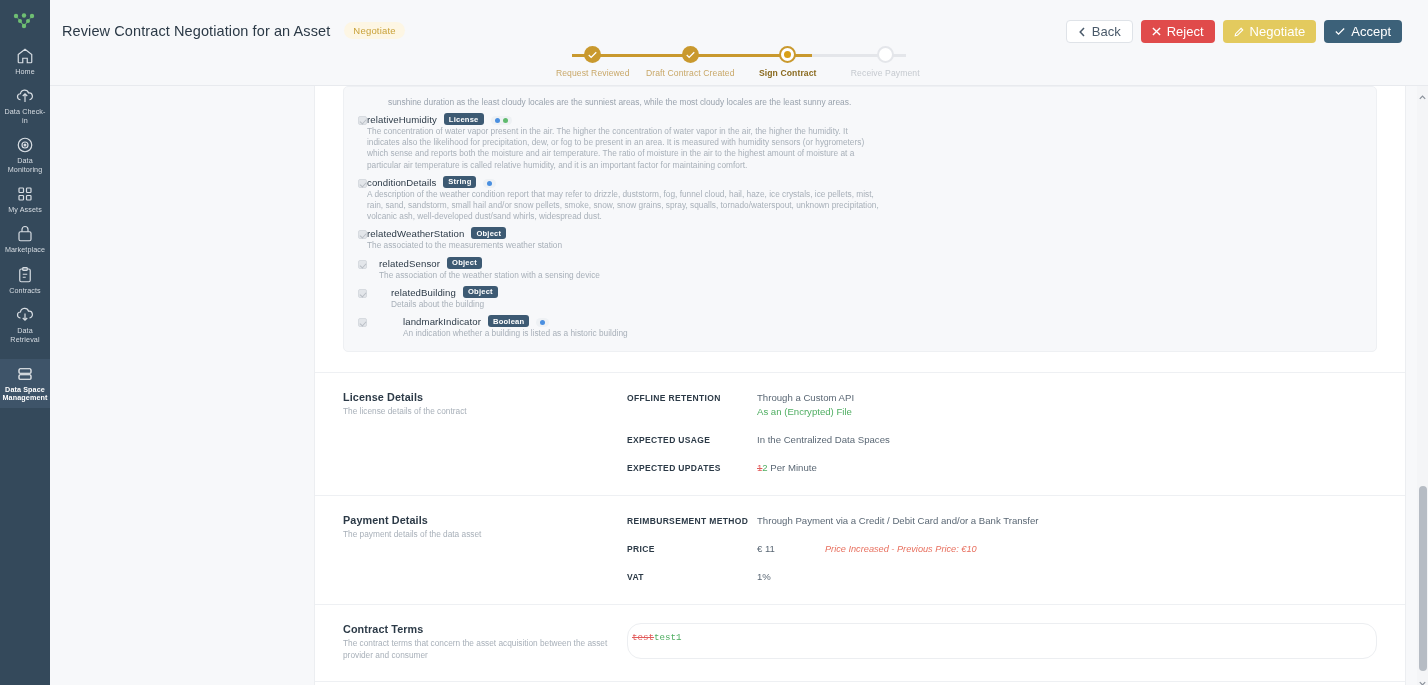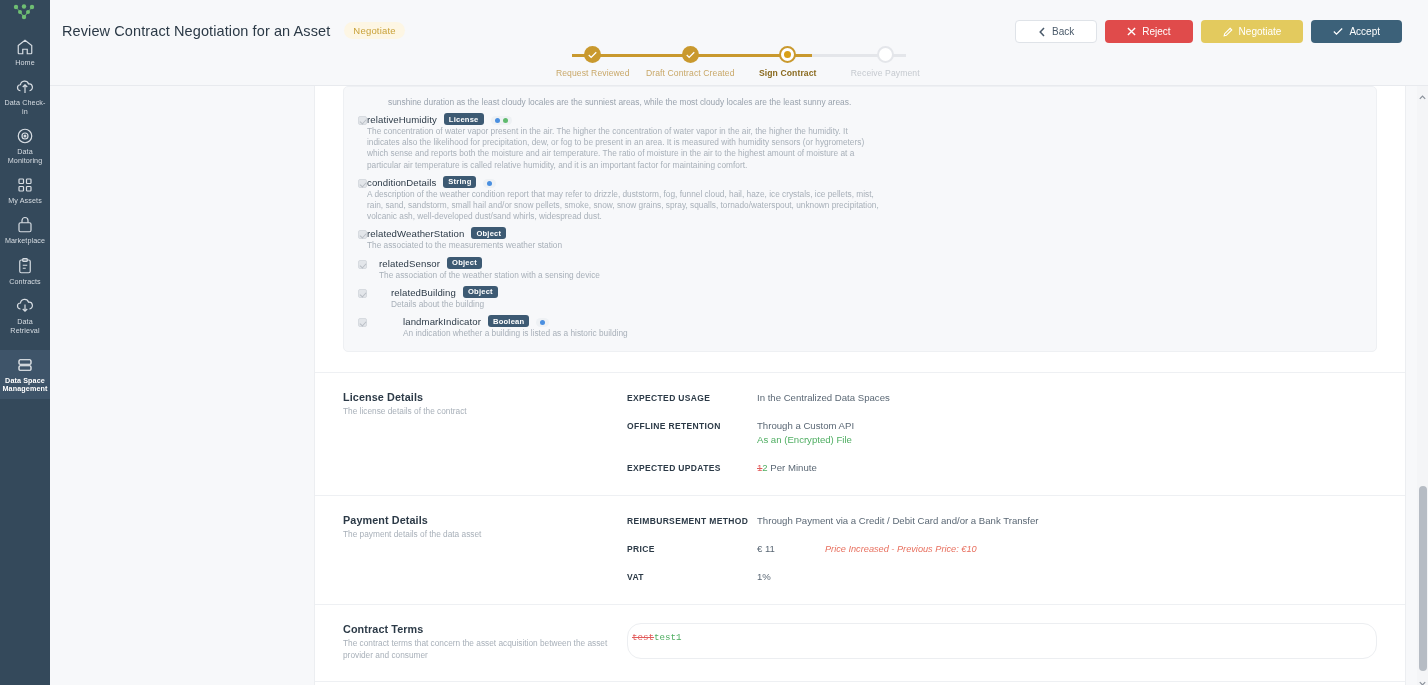--- a/index.html
+++ b/index.html
@@ -9,21 +9,21 @@
     background: #f7f8fa;
     overflow: hidden;
   }
   .app { display: flex; width: 1428px; height: 685px; }
 
   
   .sidebar {
     width: 50px; flex: 0 0 50px; height: 685px;
     background: #34495b;
     display: flex; flex-direction: column; align-items: center;
-    padding-top: 2px;
+    padding-top: 11px;
     position: relative; z-index: 5;
   }
   .logo { width: 34px; height: 22px; display:flex; align-items:center; justify-content:center; margin-bottom: 8px;}
   .nav-item {
     width: 50px; padding: 6px 2px 5px;
     display: flex; flex-direction: column; align-items: center;
     cursor: pointer;
   }
   .nav-item .ico { display:block; width: 18px; height: 18px; margin-bottom: 3px; }
   .nav-item .lbl {
@@ -44,22 +44,22 @@
   .title-row { display: flex; align-items: center; padding: 22px 0 0 12px; }
   .page-title { font-size: 14.5px; color: #2c3a47; font-weight: normal; letter-spacing: .1px; }
   .status-pill {
     margin-left: 14px; background: #fdf6e4; color: #c9a23a;
     font-size: 9.5px; padding: 3px 9px; border-radius: 9px; letter-spacing:.2px;
   }
 
   .actions { position: absolute; right: 26px; top: 20px; display: flex; gap: 8px; }
   .btn {
     display:flex; align-items:center; gap: 6px;
-    height: 23px; padding: 0 22px; border-radius: 4px;
-    font-size: 10px; cursor: pointer; border: none; white-space: nowrap;
+    height: 23px; padding: 0 11px; border-radius: 4px;
+    font-size: 13px; cursor: pointer; border: none; white-space: nowrap;
   }
   .btn svg { display:block; }
   .btn-back { background:#ffffff; color:#4a5a6a; border:1px solid #dfe3e8; }
   .btn-reject { background:#e04b4b; color:#fff; }
   .btn-negotiate { background:#e3ca5e; color:#fff; }
   .btn-accept { background:#3c6179; color:#fff; }
 
   
   .stepper {
     position: absolute; left: 50%; transform: translateX(-50%);
@@ -407,29 +407,29 @@
           </div>
         </div>
 
         <div class="section">
           <div class="sec-left">
             <div class="sec-title">License Details</div>
             <div class="sec-sub">The license details of the contract</div>
           </div>
           <div class="sec-right">
             <div class="kv">
-              <div class="k">EXPECTED USAGE</div>
-              <div class="v">In the Centralized Data Spaces</div>
-            </div>
-            <div class="kv">
               <div class="k">OFFLINE RETENTION</div>
               <div class="v">
                 <span class="ln">Through a Custom API</span>
                 <span class="ln v-added">As an (Encrypted) File</span>
               </div>
+            </div>
+            <div class="kv">
+              <div class="k">EXPECTED USAGE</div>
+              <div class="v">In the Centralized Data Spaces</div>
             </div>
             <div class="kv">
               <div class="k">EXPECTED UPDATES</div>
               <div class="v">
                 <span class="v-removed">1</span><span class="v-added">2</span><span> Per Minute</span>
               </div>
             </div>
           </div>
         </div>
 

